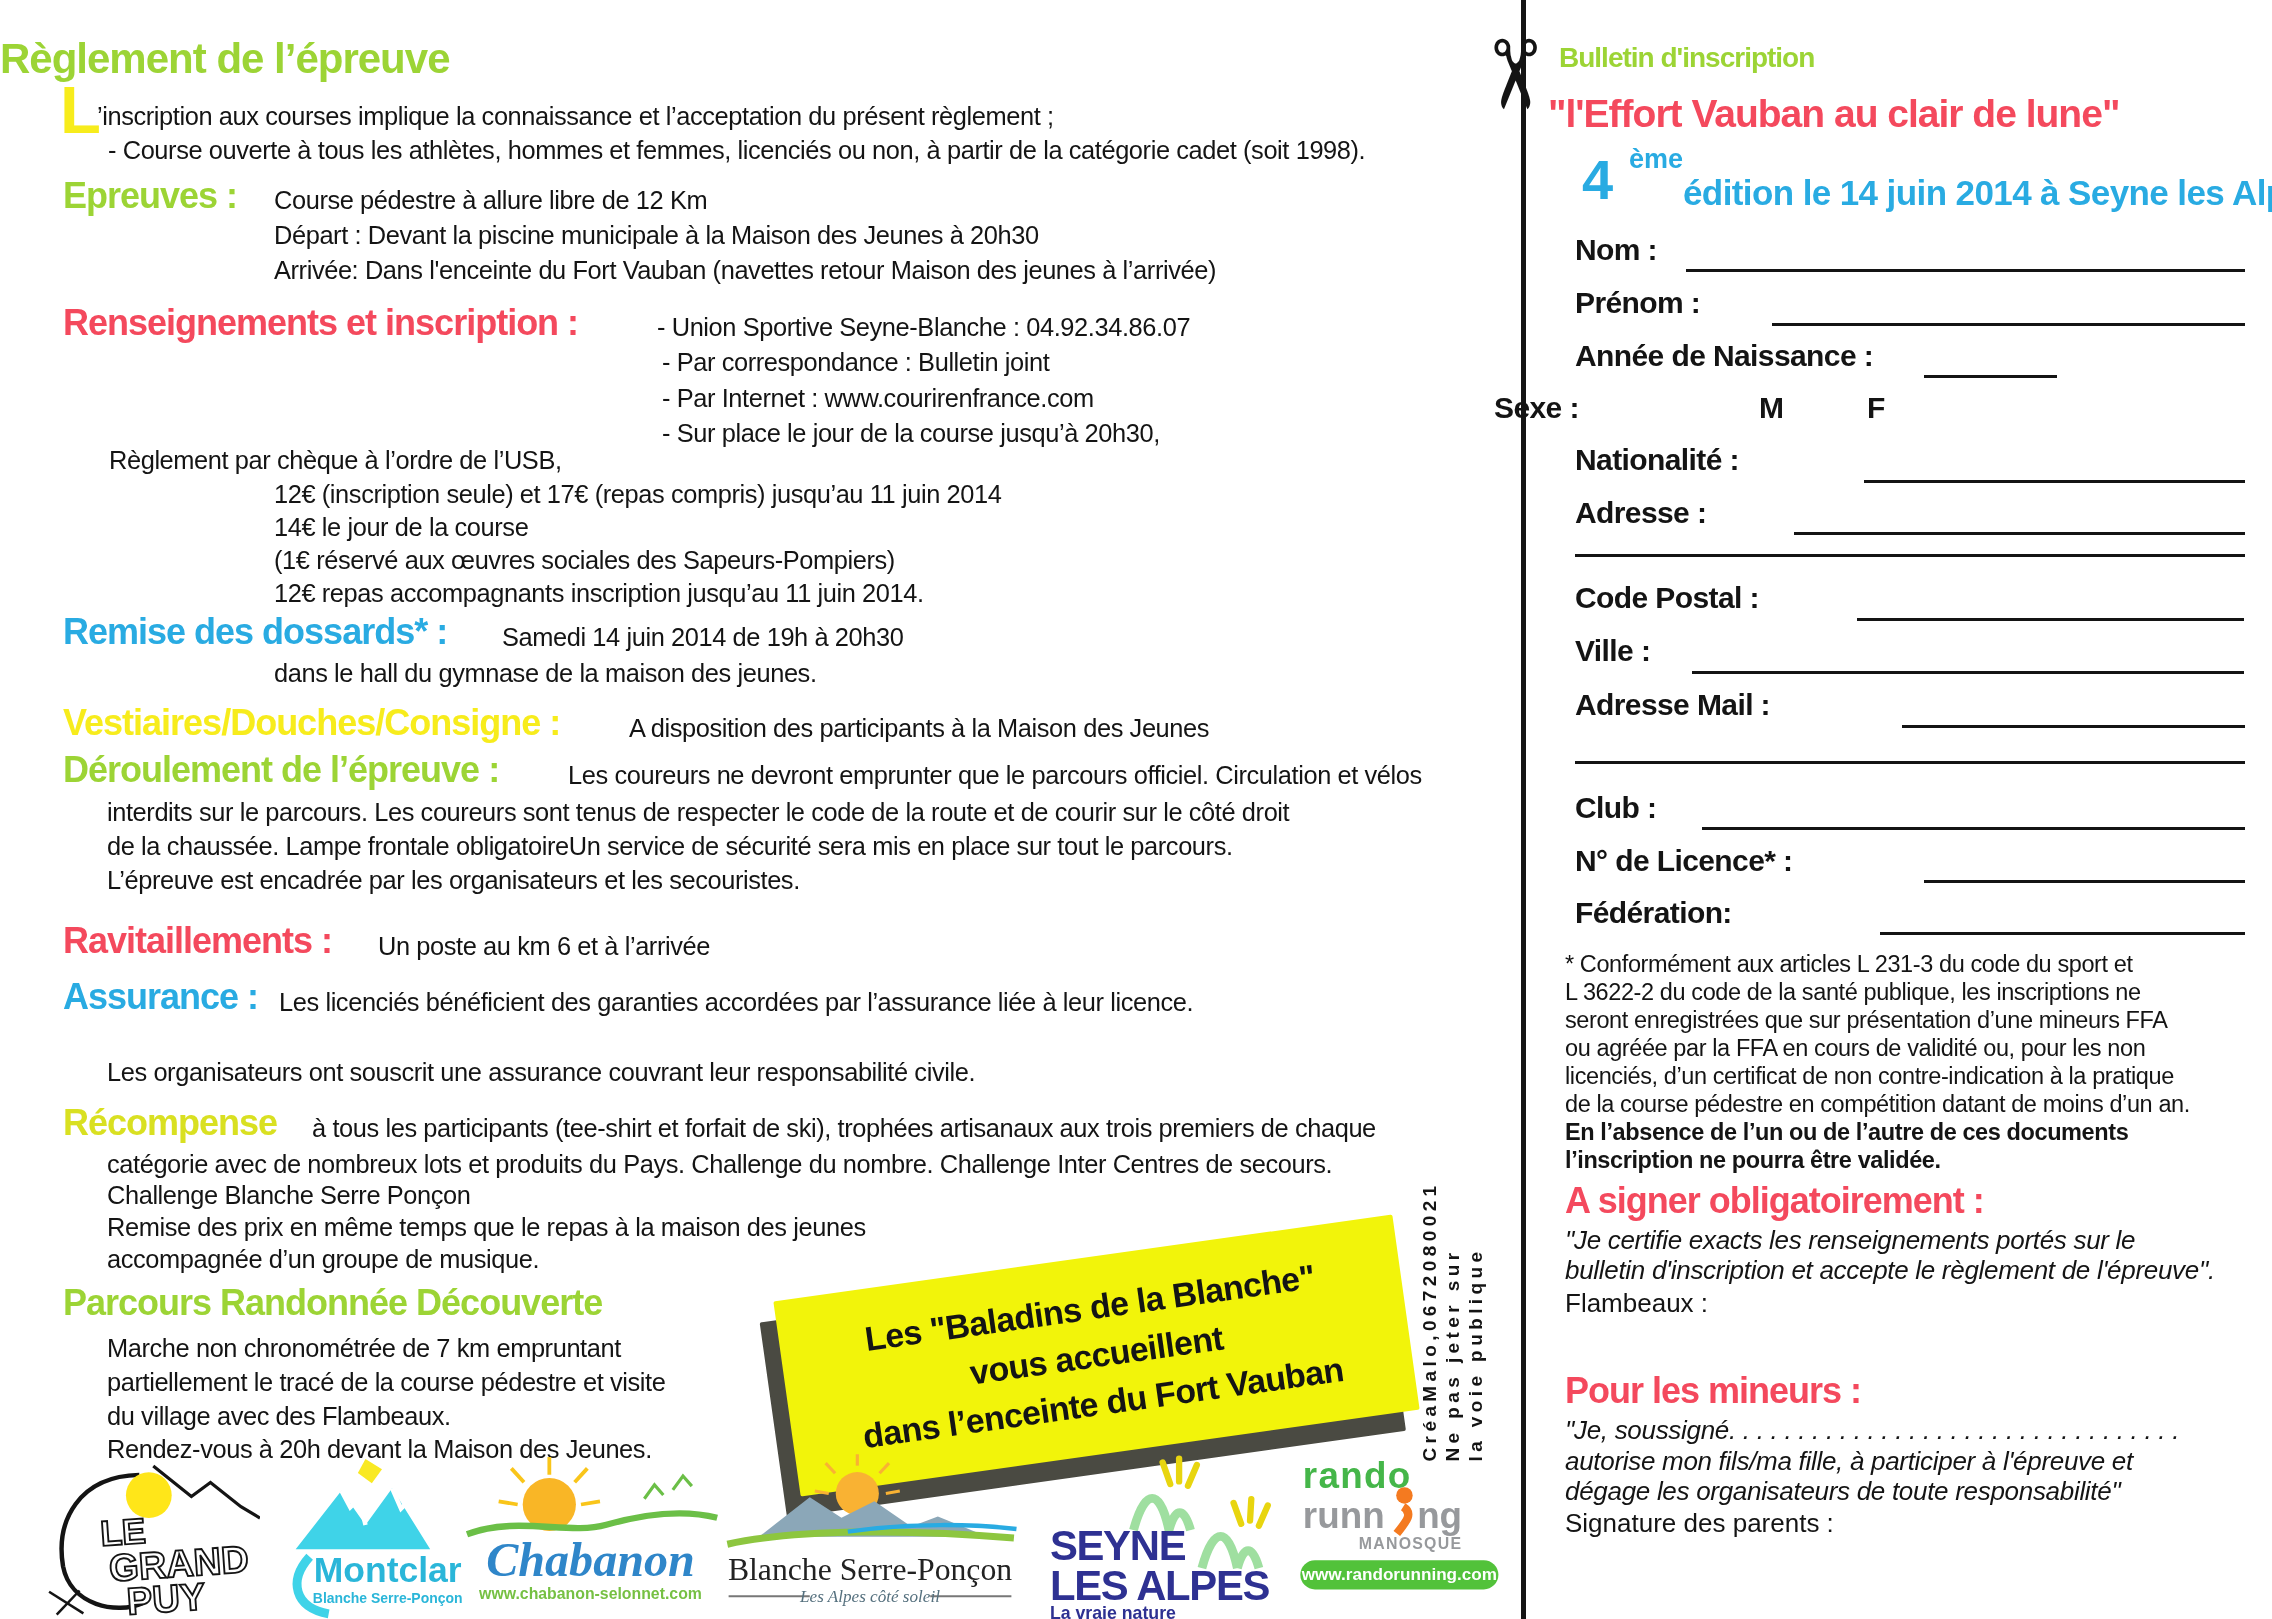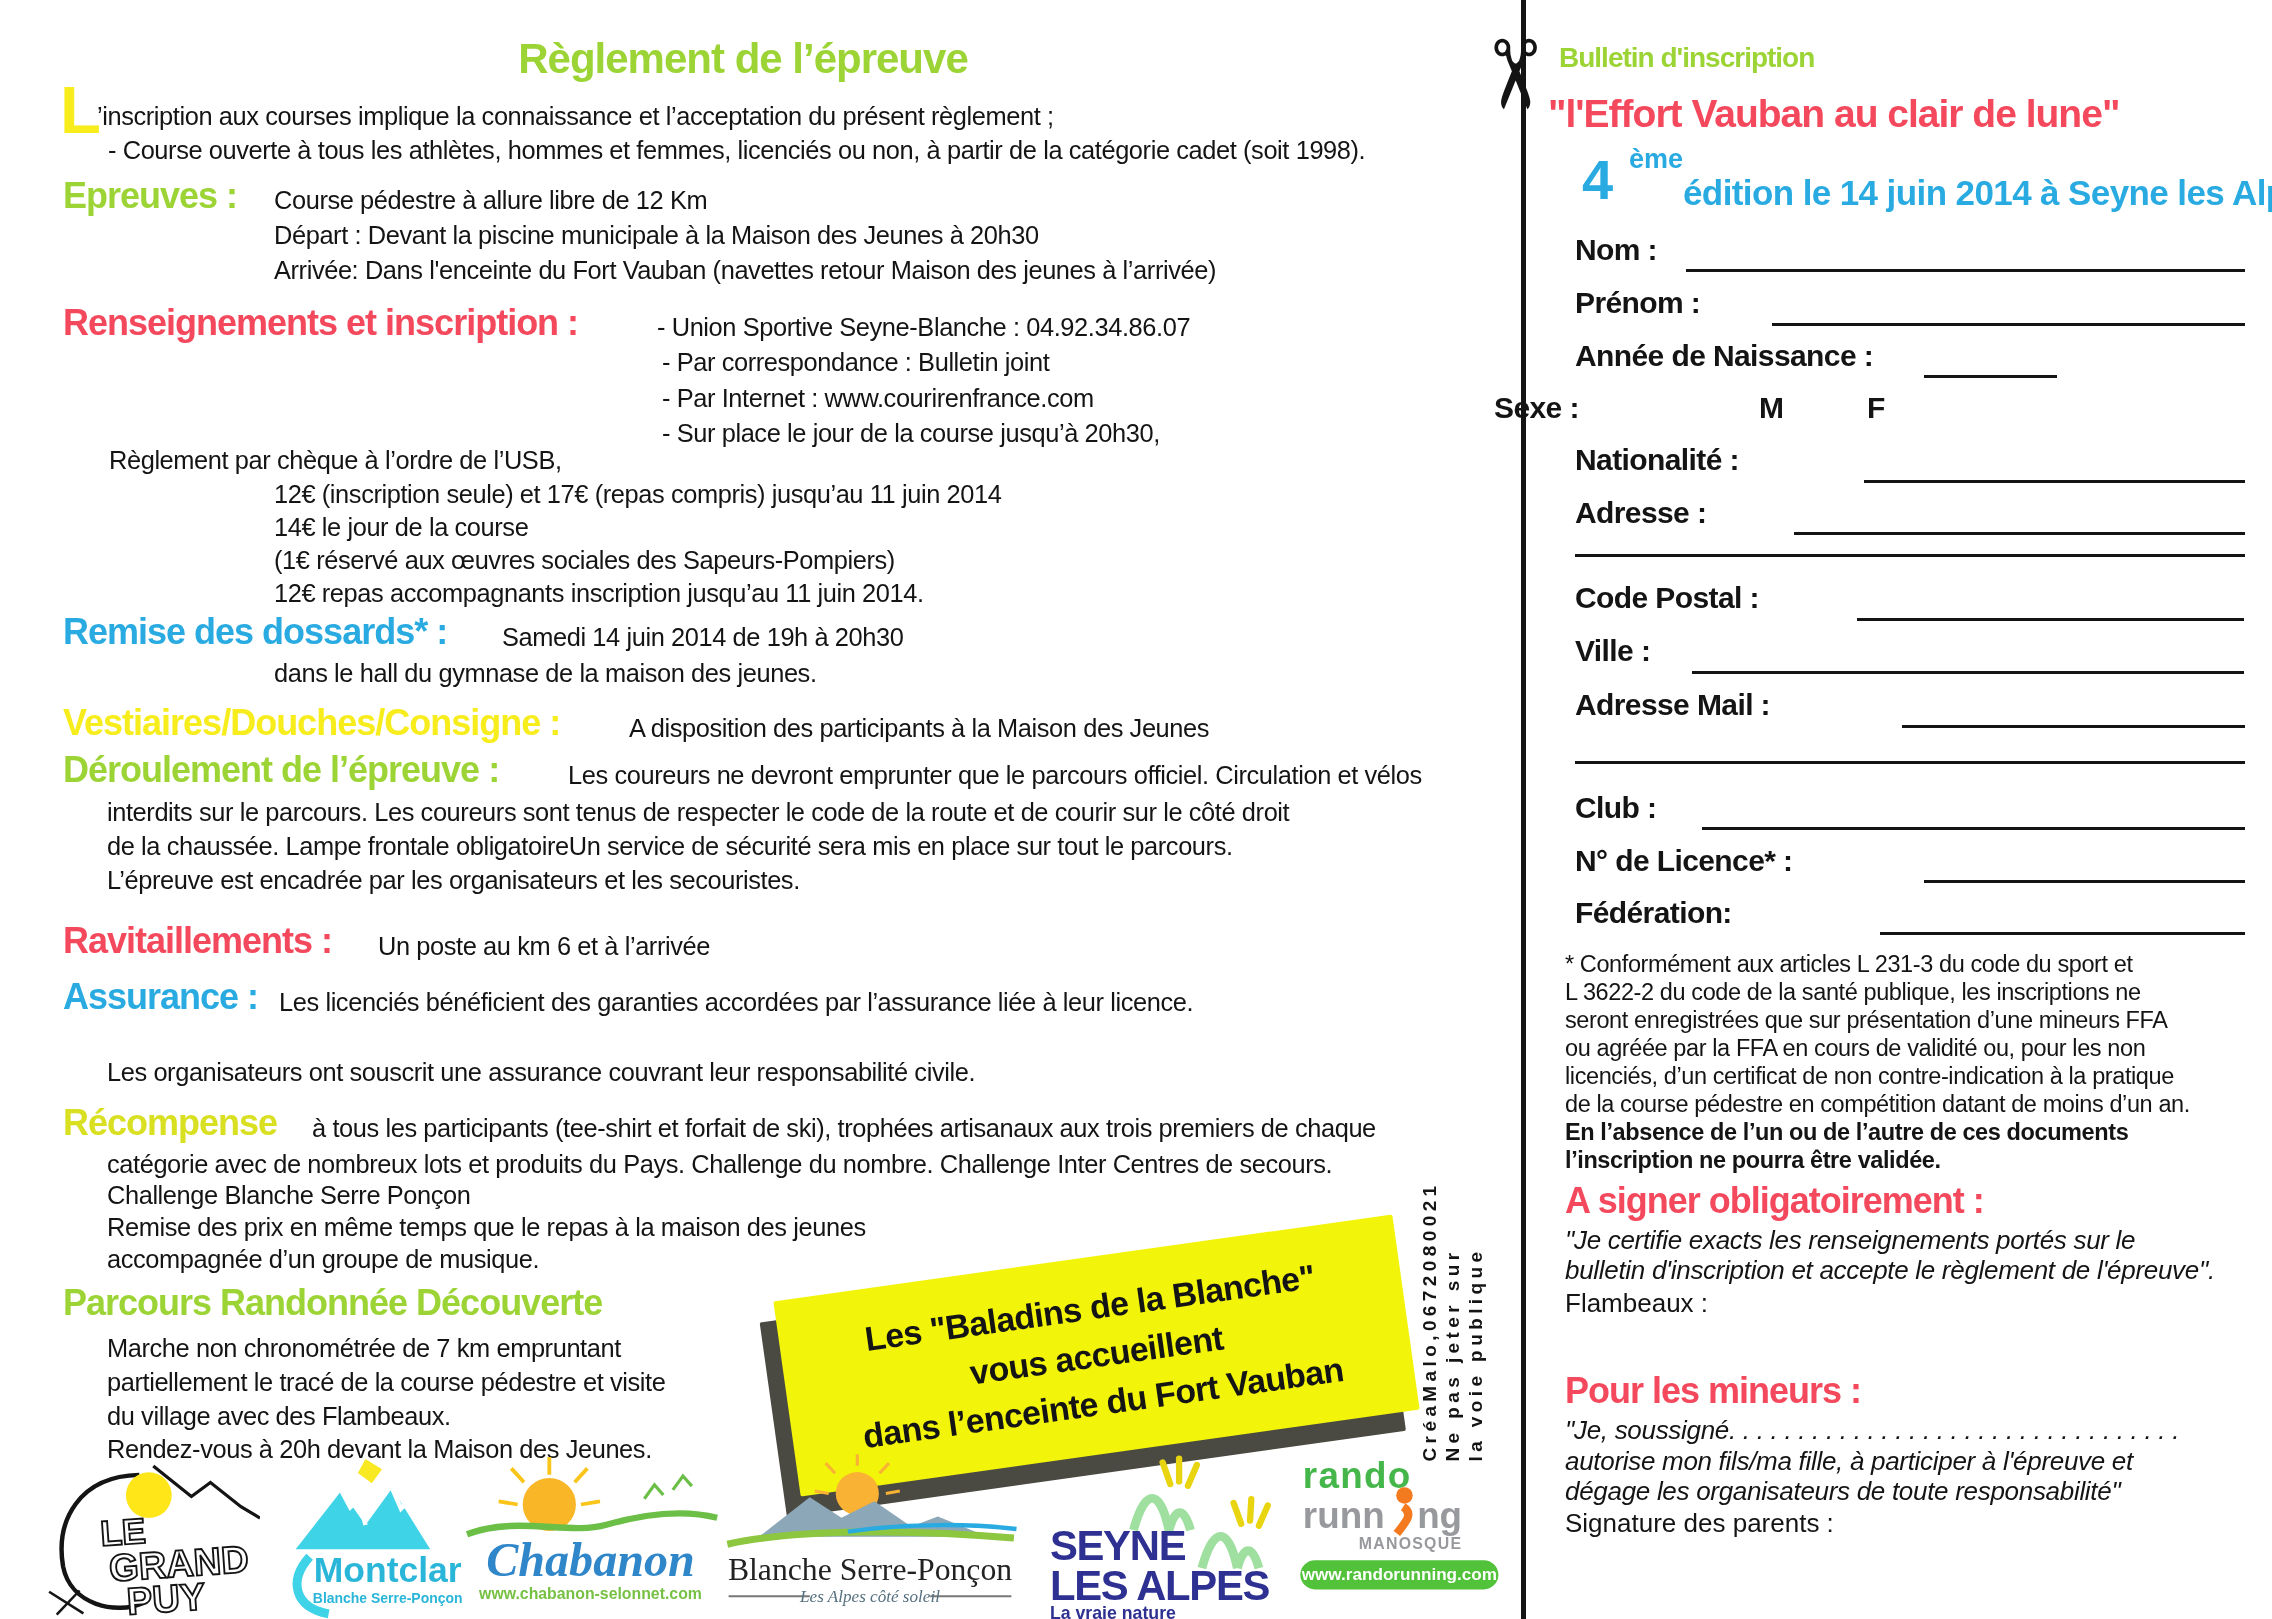--- a/index.html
+++ b/index.html
@@ -35,21 +35,21 @@
   .ed-sup{font-weight:bold;font-size:27px}
   .ed-rest{font-weight:bold;font-size:35px;letter-spacing:-0.6px}
   svg text{font-family:"Liberation Sans",sans-serif}
   .serif{font-family:"Liberation Serif",serif}
 </style>
 </head>
 <body>
 
 <div id="page">
 
-  <div class="abs h h1 green" style="left:0;top:37px;width:1486px;text-align:center">Règlement de l’épreuve</div>
+  <div class="abs h h1 green" style="left:0;top:37px;width:1486px;">Règlement de l’épreuve</div>
 
   <div class="abs dropcap yellow" style="left:60px;top:75px">L</div>
   <div class="abs t" style="left:97px;top:103px">’inscription aux courses implique la connaissance et l’acceptation du présent règlement ;</div>
   <div class="abs t" style="left:108px;top:137px">- Course ouverte à tous les athlètes, hommes et femmes, licenciés ou non, à partir de la catégorie cadet (soit 1998).</div>
 
   <div class="abs h green" style="left:63px;top:177px">Epreuves :</div>
   <div class="abs t" style="left:274px;top:187px">Course pédestre à allure libre de 12 Km</div>
   <div class="abs t" style="left:274px;top:222px">Départ : Devant la piscine municipale à la Maison des Jeunes à 20h30</div>
   <div class="abs t" style="left:274px;top:257px">Arrivée: Dans l'enceinte du Fort Vauban (navettes retour Maison des jeunes à l’arrivée)</div>
 

